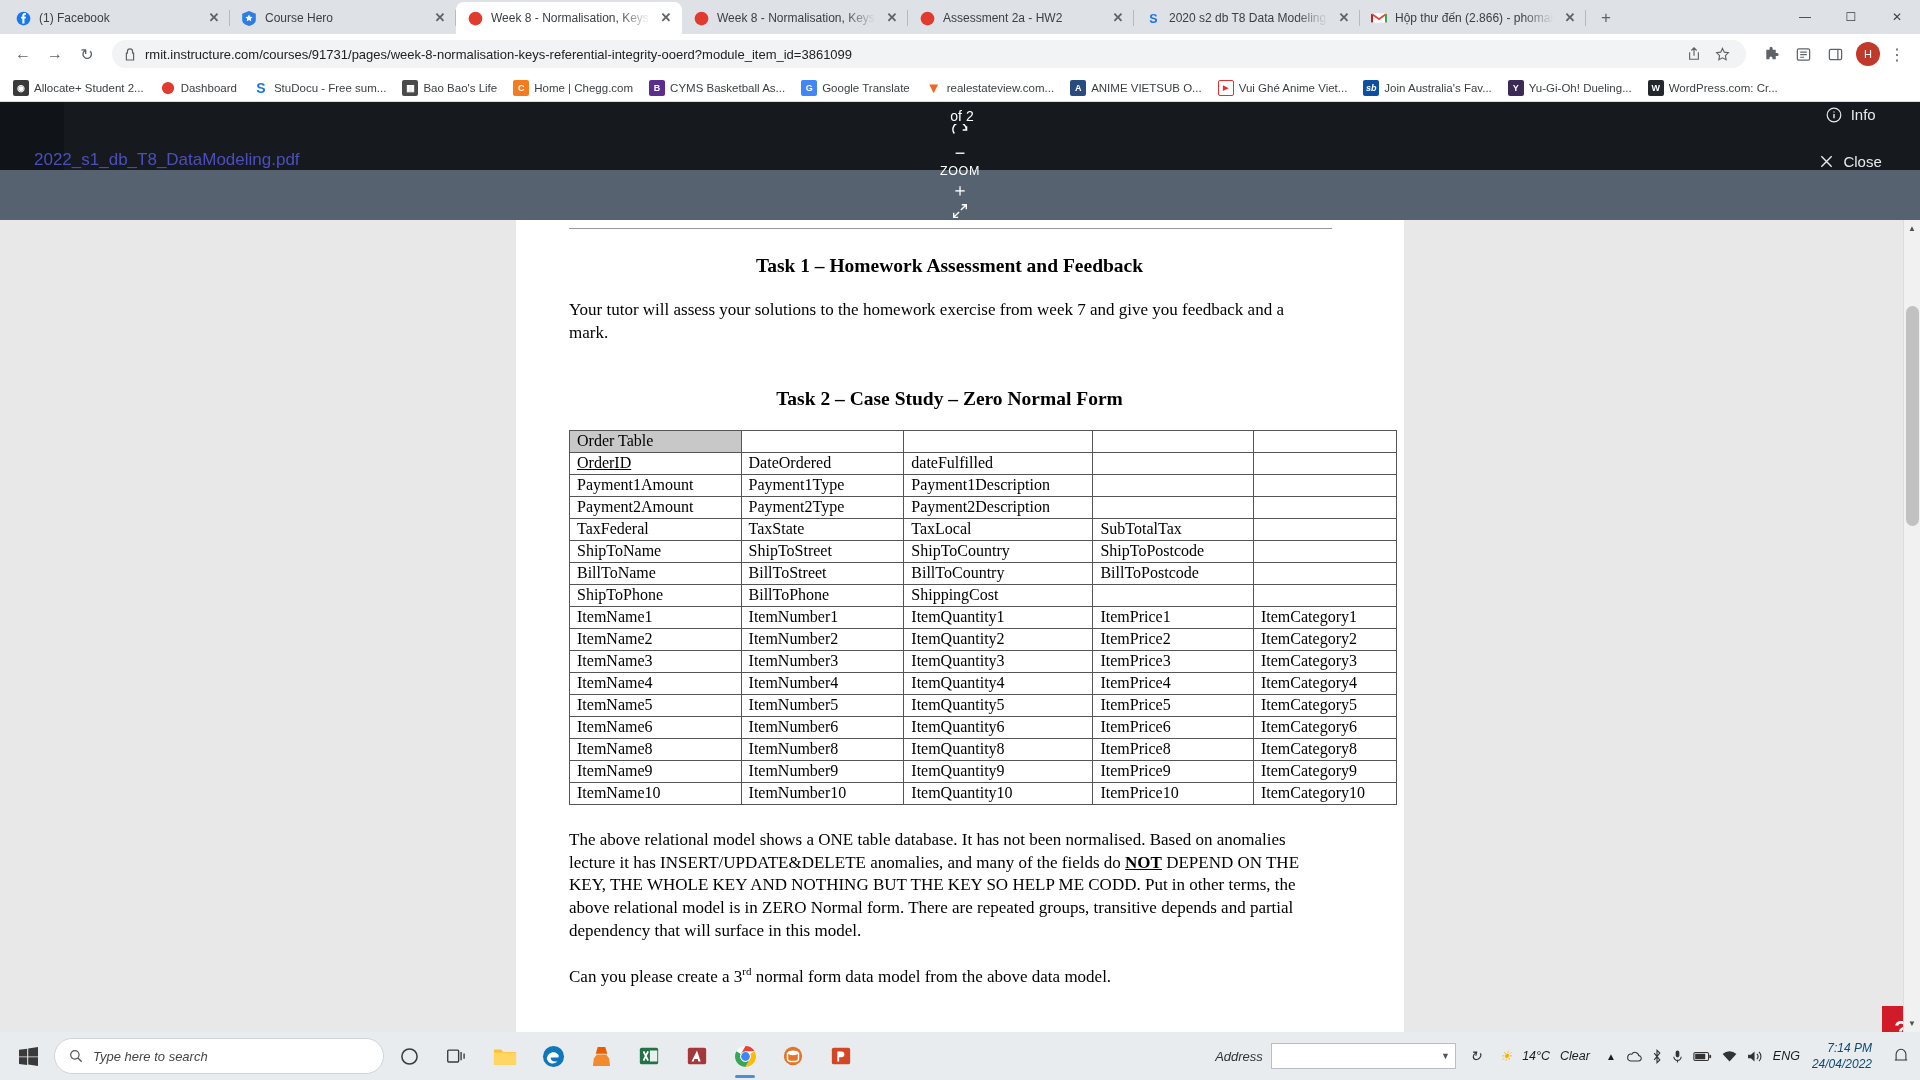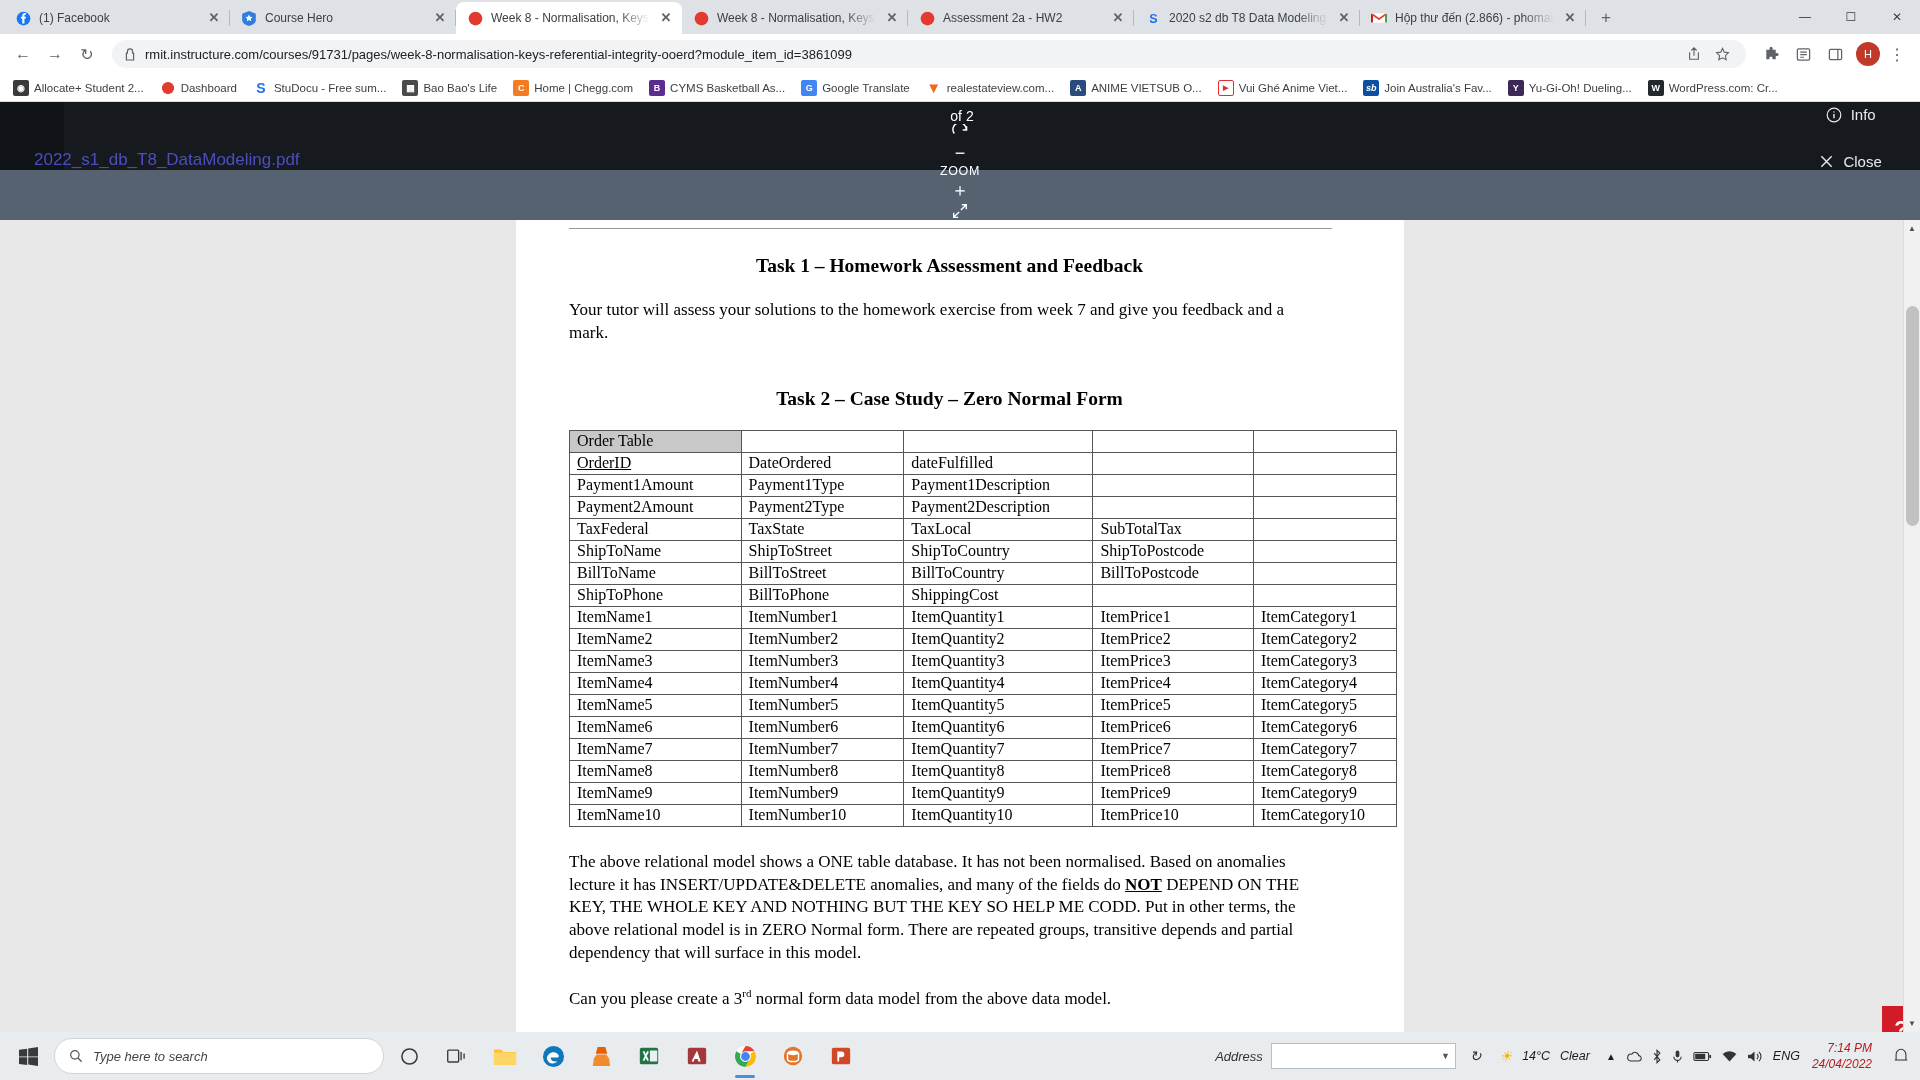--- a/index.html
+++ b/index.html
@@ -135,21 +135,21 @@
     display: flex; align-items: center; padding: 0 14px; gap: 10px;
     font-size: 13px; color: #444; border: 1px solid #cfd4d9;
   }
   .tb-ico { width: 46px; height: 48px; display: flex; align-items: center; justify-content: center; position: relative; }
   .tb-ico.running::after { content: ""; position: absolute; bottom: 2px; left: 13px; width: 20px; height: 3px;
     background: #4c8ed9; border-radius: 2px; }
   .tb-addr { margin-left: auto; display: flex; align-items: center; gap: 8px; font-size: 13px; color: #333; }
   .tb-addrbox { width: 185px; height: 26px; background: #fff; border: 1px solid #b9bfc6;
     display: flex; align-items: center; justify-content: flex-end; padding-right: 5px; font-size: 11px; color: #555; }
   .tray { display: flex; align-items: center; gap: 10px; padding: 0 10px; font-size: 12.5px; color: #1b1b1b; }
-  .clock { text-align: right; font-size: 12px; line-height: 1.35; padding-right: 12px; color: #b91c1c; }
+  .clock { text-align: right; font-size: 12px; line-height: 1.35; padding-right: 12px; color: #0c4a6e; }
 
   .ico-svg { display: block; }
 </style>
 </head>
 <body>
 
 <div class="chrome">
 
   <div class="tabstrip">
     <div class="tab">
@@ -514,27 +514,20 @@
                   <td class="c4">ItemCategory5</td>
                 </tr>
                 <tr>
                   <td class="c0">ItemName6</td>
                   <td class="c1">ItemNumber6</td>
                   <td class="c2">ItemQuantity6</td>
                   <td class="c3">ItemPrice6</td>
                   <td class="c4">ItemCategory6</td>
                 </tr>
                 <tr>
-                  <td class="c0">ItemName7</td>
-                  <td class="c1">ItemNumber7</td>
-                  <td class="c2">ItemQuantity7</td>
-                  <td class="c3">ItemPrice7</td>
-                  <td class="c4">ItemCategory7</td>
-                </tr>
-                <tr>
                   <td class="c0">ItemName8</td>
                   <td class="c1">ItemNumber8</td>
                   <td class="c2">ItemQuantity8</td>
                   <td class="c3">ItemPrice8</td>
                   <td class="c4">ItemCategory8</td>
                 </tr>
                 <tr>
                   <td class="c0">ItemName9</td>
                   <td class="c1">ItemNumber9</td>
                   <td class="c2">ItemQuantity9</td>

